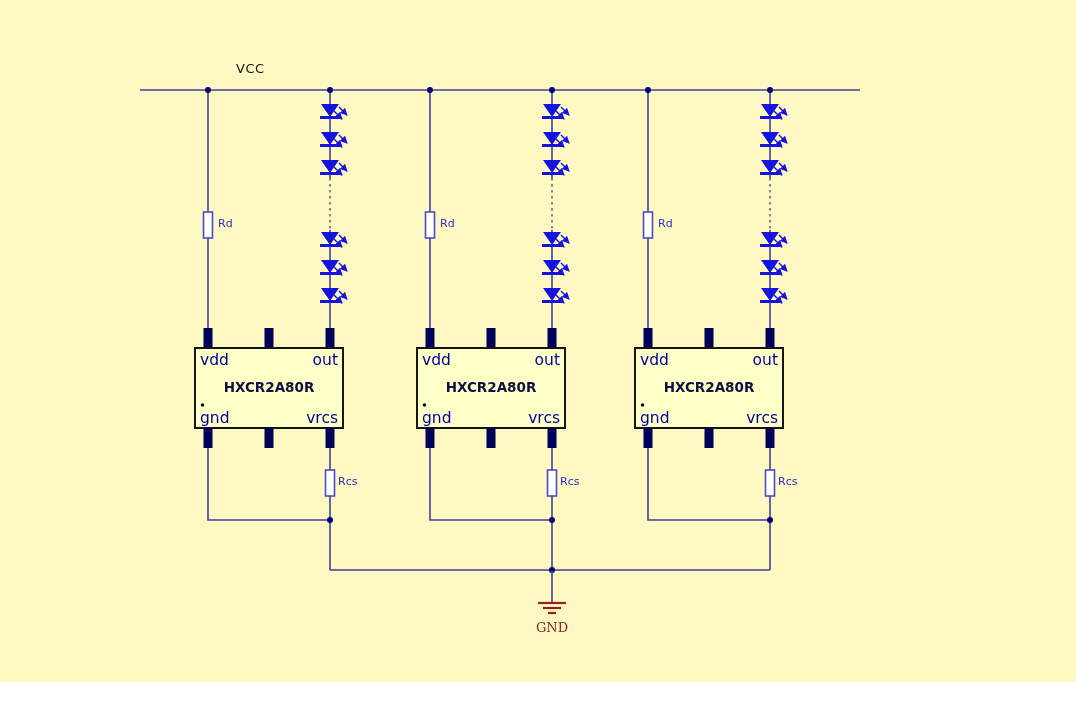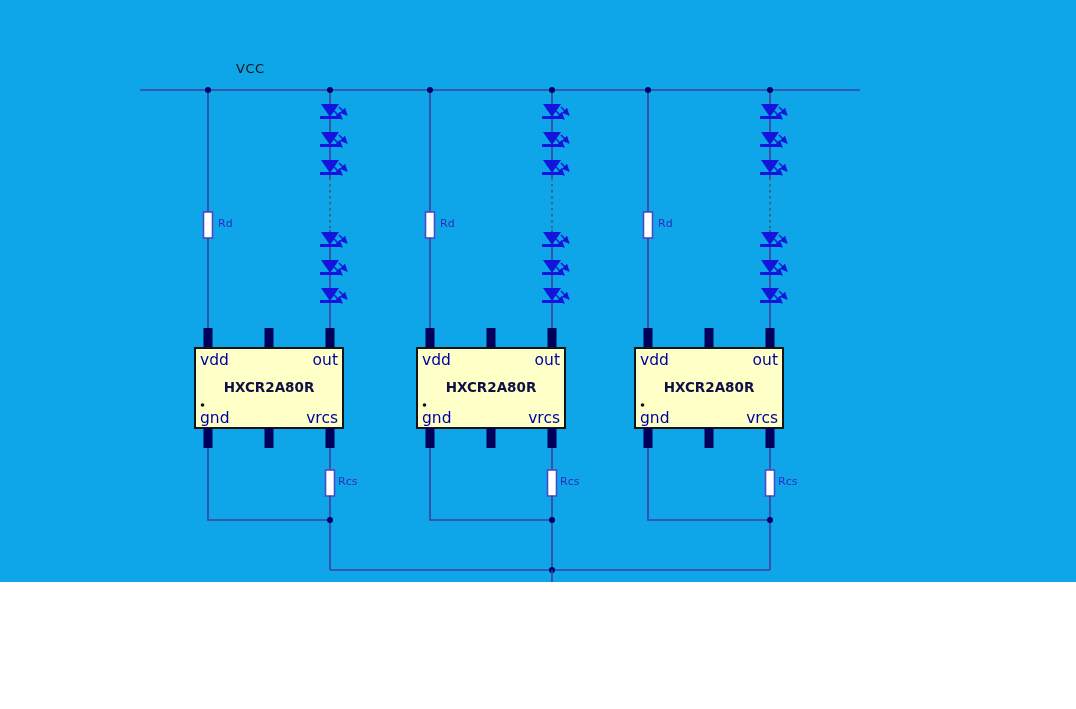--- a/index.html
+++ b/index.html
@@ -1,16 +1,16 @@
 <!DOCTYPE html>
 <html><head>
 <meta charset="utf-8">
 <style>
   html,body{margin:0;padding:0;background:#ffffff;}
-  .canvas{position:relative;width:1076px;height:582px;background:#0ea5e9;overflow:hidden;
+  .canvas{position:relative;width:1076px;height:682px;background:#fef9c3;overflow:hidden;
           font-family:"DejaVu Sans",sans-serif;}
   svg{display:block;}
   svg text{user-select:none;}
   .wire{stroke:#3f3f9d;stroke-width:1.6;fill:none;}
   .dotted{stroke:#4a4a4a;stroke-width:1.3;stroke-dasharray:2.5 3.5;fill:none;}
   .busdot{fill:#00006e;}
   .stub{fill:#00005a;}
   .res{fill:#ffffff;stroke:#4a4ac8;stroke-width:1.6;}
   .icbody{fill:#ffffc8;stroke:#141414;stroke-width:2;}
   .pinlbl{font-family:"DejaVu Sans",sans-serif;font-size:15.5px;fill:#0000a2;}

